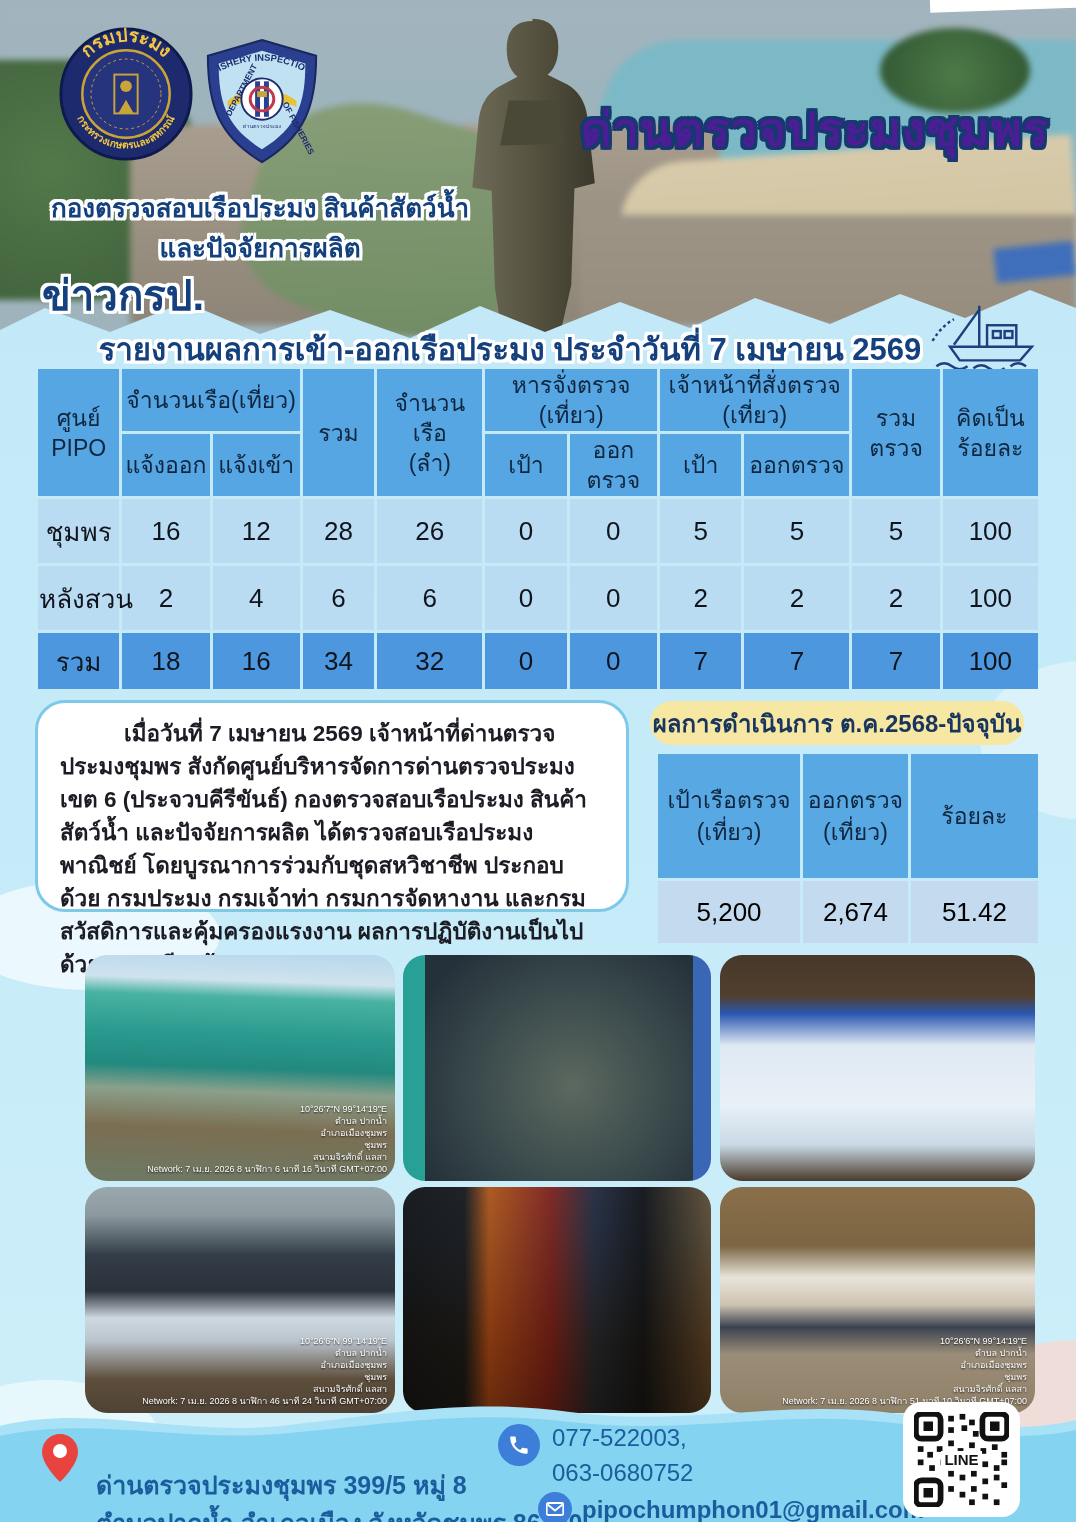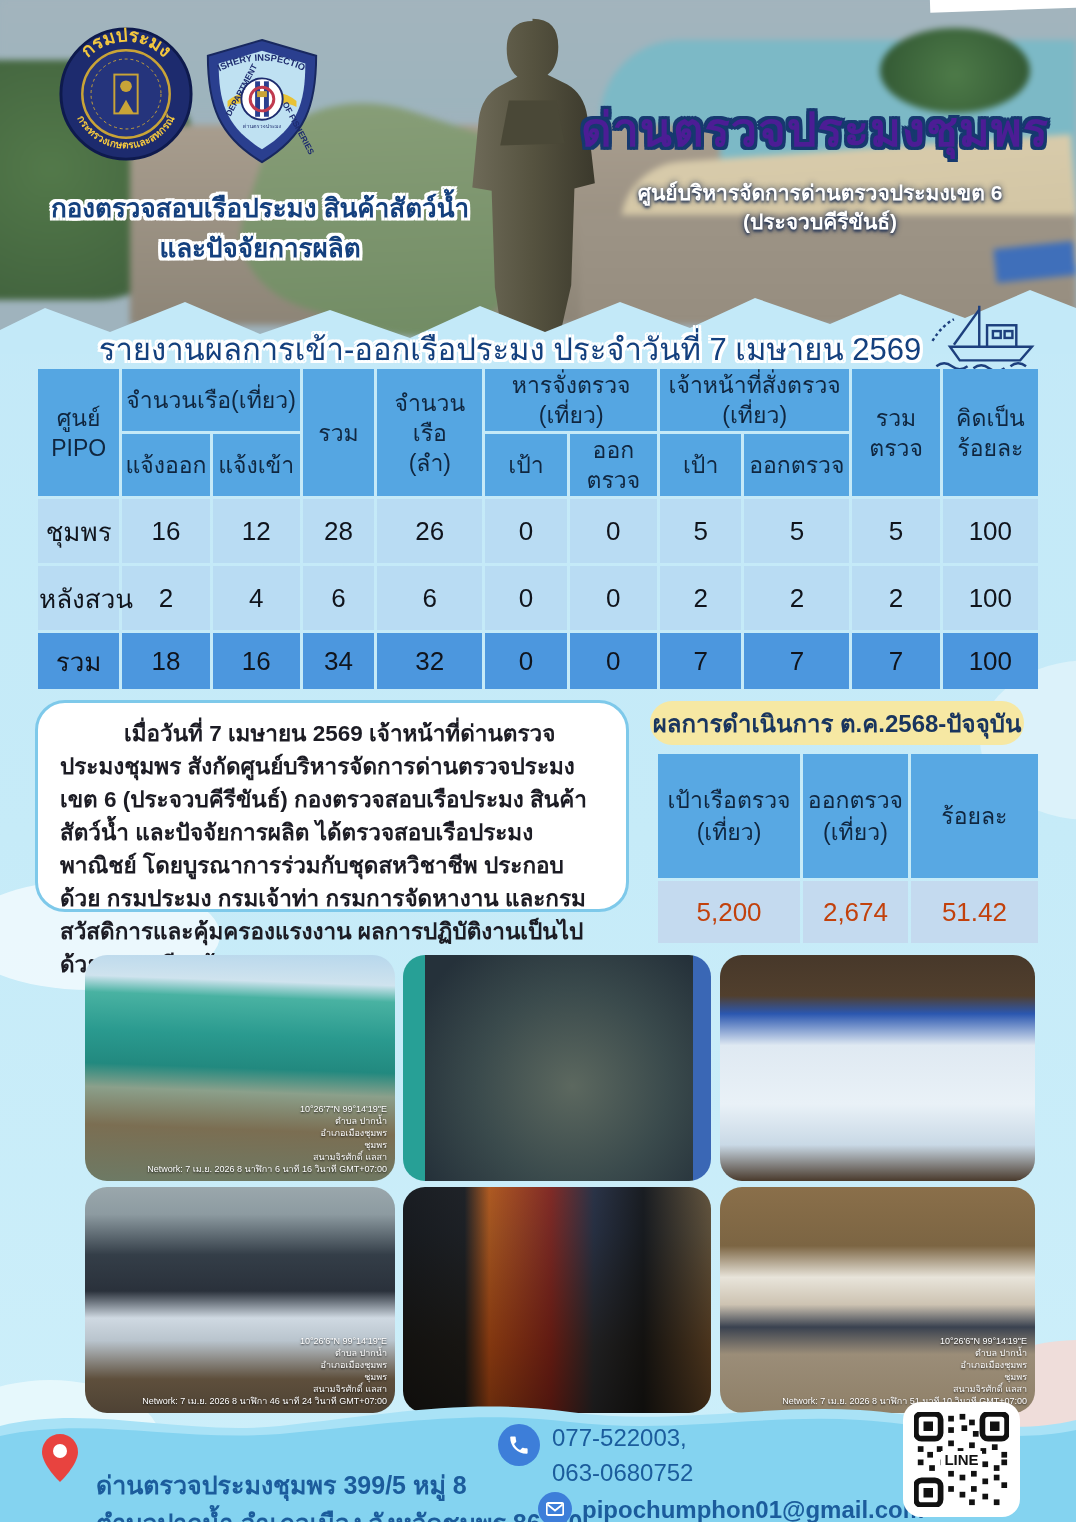--- a/index.html
+++ b/index.html
@@ -35,42 +35,42 @@
   #station-title{position:absolute;left:560px;top:92px;width:510px;text-align:center;font-size:47px;font-weight:bold;z-index:4;letter-spacing:1px;}
   #zone-sub{position:absolute;left:600px;top:178px;width:440px;text-align:center;font-size:21px;font-weight:bold;color:#fff;
             text-shadow:0 0 6px rgba(20,40,80,.9),0 2px 3px rgba(20,40,80,.9);z-index:4;line-height:29px;}
   #division{position:absolute;left:40px;top:188px;width:440px;text-align:center;font-size:26px;font-weight:bold;z-index:4;line-height:40px;}
   #news-label{position:absolute;left:42px;top:262px;font-size:42px;font-weight:bold;z-index:6;}
 
   
   #torn{position:absolute;left:0;top:268px;width:1076px;height:86px;z-index:5;}
 
   
-  #report-title{position:absolute;left:70px;top:324px;width:880px;text-align:center;font-size:31px;font-weight:normal;z-index:6;}
+  #report-title{position:absolute;left:70px;top:324px;width:880px;text-align:center;font-size:31px;font-weight:bold;z-index:6;}
   #boat-icon{position:absolute;left:930px;top:296px;width:118px;height:78px;z-index:6;}
 
   
   #main-table{position:absolute;left:35px;top:366px;width:1006px;border-collapse:separate;border-spacing:3px;table-layout:fixed;z-index:6;}
   #main-table td,#main-table th{text-align:center;vertical-align:middle;font-weight:normal;}
   #main-table th{background:#55a6e2;color:#10263f;font-size:23px;white-space:pre-line;line-height:30px;}
   #main-table td{font-size:26px;color:#10141c;}
   .row-light td{background:#b9dcf3;}
   .row-light td:first-child{font-size:24px;}
   .row-total td{background:#4c97de;}
   .h1{height:60px;} .h2{height:56px;}
   .dr{height:64px;} .tr-total{height:56px;}
 
   
   #summary-box{position:absolute;left:35px;top:700px;width:588px;height:206px;background:#fff;border:3px solid #7ec9ea;border-radius:30px;z-index:6;}
   #summary-text{margin:14px 22px;font-size:22.5px;line-height:33px;color:#1c1c24;text-indent:64px;font-weight:bold;}
   #perf-pill{position:absolute;left:650px;top:701px;width:374px;height:44px;background:#f6e8a3;border-radius:24px;z-index:6;
              display:flex;align-items:center;justify-content:center;font-size:24px;font-weight:bold;color:#19355e;}
   #perf-table{position:absolute;left:655px;top:751px;width:386px;border-collapse:separate;border-spacing:3px;table-layout:fixed;z-index:6;}
   #perf-table th{background:#58a8e3;color:#10263f;font-size:23px;font-weight:normal;white-space:pre-line;height:122px;line-height:32px;}
-  #perf-table td{background:#c4daef;font-size:26px;color:#c2410c;text-align:center;height:60px;}
+  #perf-table td{background:#c4daef;font-size:26px;color:#000000;text-align:center;height:60px;}
 
   
   .photo{position:absolute;border-radius:22px;overflow:hidden;z-index:6;}
   .ph-caption{position:absolute;right:8px;bottom:6px;text-align:right;font-size:9px;line-height:12px;color:#fff;
               white-space:pre-line;text-shadow:0 1px 2px rgba(0,0,0,.8);}
   .p1{left:85px;top:955px;width:310px;height:226px;
       background:linear-gradient(182deg,#b7d7ec 0%,#cfe3ee 13%,#49b2a2 20%,#2a9a8f 36%,#22897f 50%,#8ba08b 60%,#7b6e52 76%,#6d7a65 100%);}
   .p2{left:403px;top:955px;width:308px;height:226px;
       background:linear-gradient(90deg,#27a096 0%,#27a096 7%,rgba(0,0,0,0) 7%),linear-gradient(270deg,#3a67b5 0%,#3a67b5 6%,rgba(0,0,0,0) 6%),
                  radial-gradient(circle at 55% 58%,#5c685f 0%,#3a4a4c 45%,#25313a 80%);}
@@ -162,33 +162,30 @@
       <rect x="58" y="46" width="5" height="36" fill="#2a3f8f"></rect>
         <rect x="67" y="46" width="5" height="36" fill="#2a3f8f"></rect>
       <circle cx="65" cy="64" r="12" fill="none" stroke="#c03a4e" stroke-width="3"></circle>
       <path d="M60,56 h10 v6 h-10 z" fill="#c9a437"></path>
       <text x="65" y="93" font-size="5.5" text-anchor="middle" fill="#1d2b6e">ด่านตรวจประมง</text>
       <text transform="rotate(-62 33 82)" x="33" y="82" font-size="8.5" font-weight="bold" fill="#1d2b6e">DEPARTMENT</text>
       <text transform="rotate(62 97 82)" x="80" y="86" font-size="8.5" font-weight="bold" fill="#1d2b6e">OF FISHERIES</text>
     </svg>
 
     <div id="station-title" class="t-navy-out">ด่านตรวจประมงชุมพร</div>
-    <div id="zone-sub">
-      <div>ศูนย์บริหารจัดการด่านตรวจประมงเขต 6</div>
-      <div>(ประจวบคีรีขันธ์)</div>
-    </div>
     <div id="division" class="t-white-out">
       <div>กองตรวจสอบเรือประมง สินค้าสัตว์น้ำ</div>
       <div>และปัจจัยการผลิต</div>
     </div>
   </div>
 
   <svg id="torn" viewBox="0 0 1076 86" preserveAspectRatio="none">
     <path fill="#c3e9f8" d="M0,62 L45,40 L110,64 L185,34 L260,66 L330,42 L410,70 L480,38 L545,64 L620,34 L690,60 L755,30 L830,56 L900,26 L965,50 L1030,22 L1076,40 L1076,86 L0,86 Z"></path>
   </svg>
+  <div id="news-label" class="t-white-out">ข่าวกรป.</div>
 
   <div class="cloud c1"></div>
   <div class="cloud c2"></div>
   <div class="cloud c3"></div>
   <div class="cloud c4"></div>
   <div class="cloud c5"></div>
 
   <div id="report-title" class="t-white-out">รายงานผลการเข้า-ออกเรือประมง ประจำวันที่ 7 เมษายน 2569</div>
   <svg id="boat-icon" viewBox="0 0 120 80">
     <g fill="none" stroke="#1d3f7d" stroke-width="2.5">

